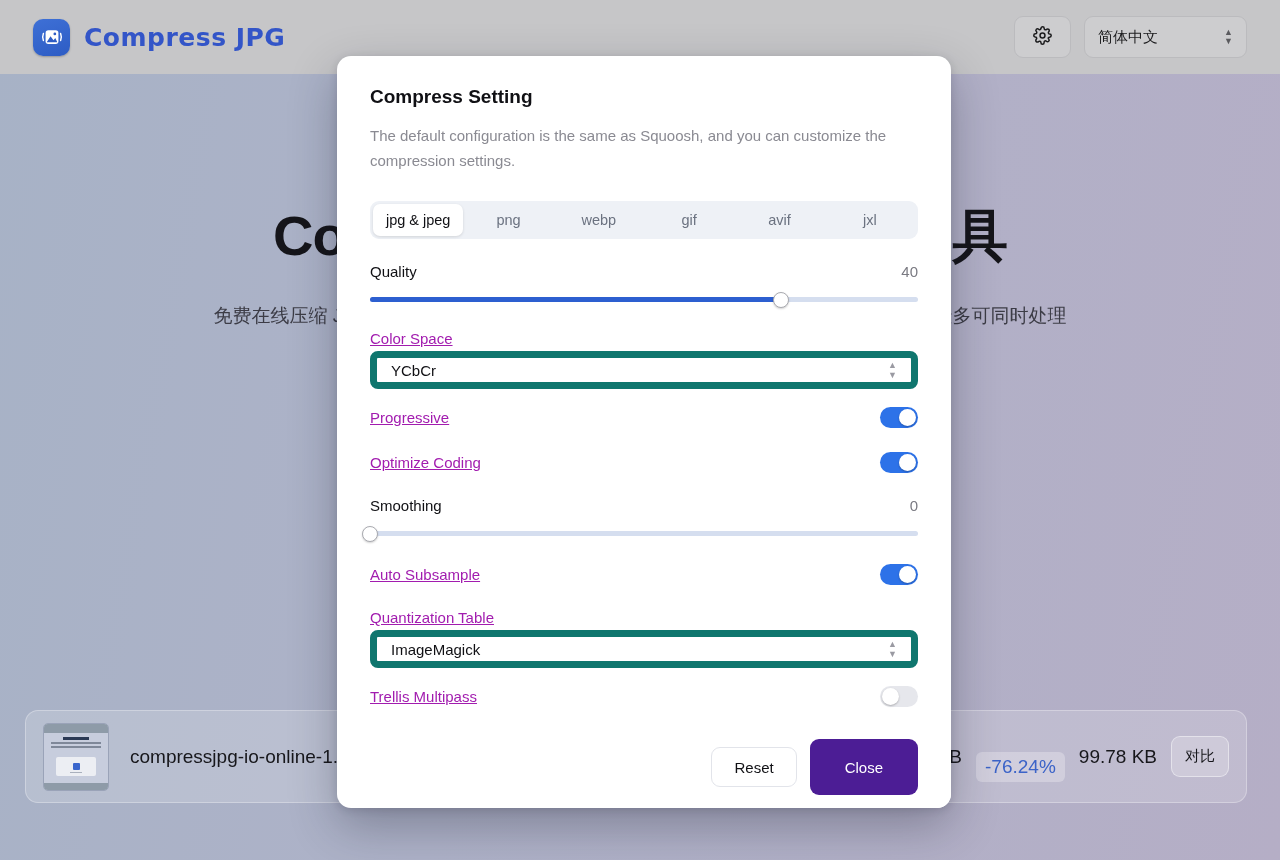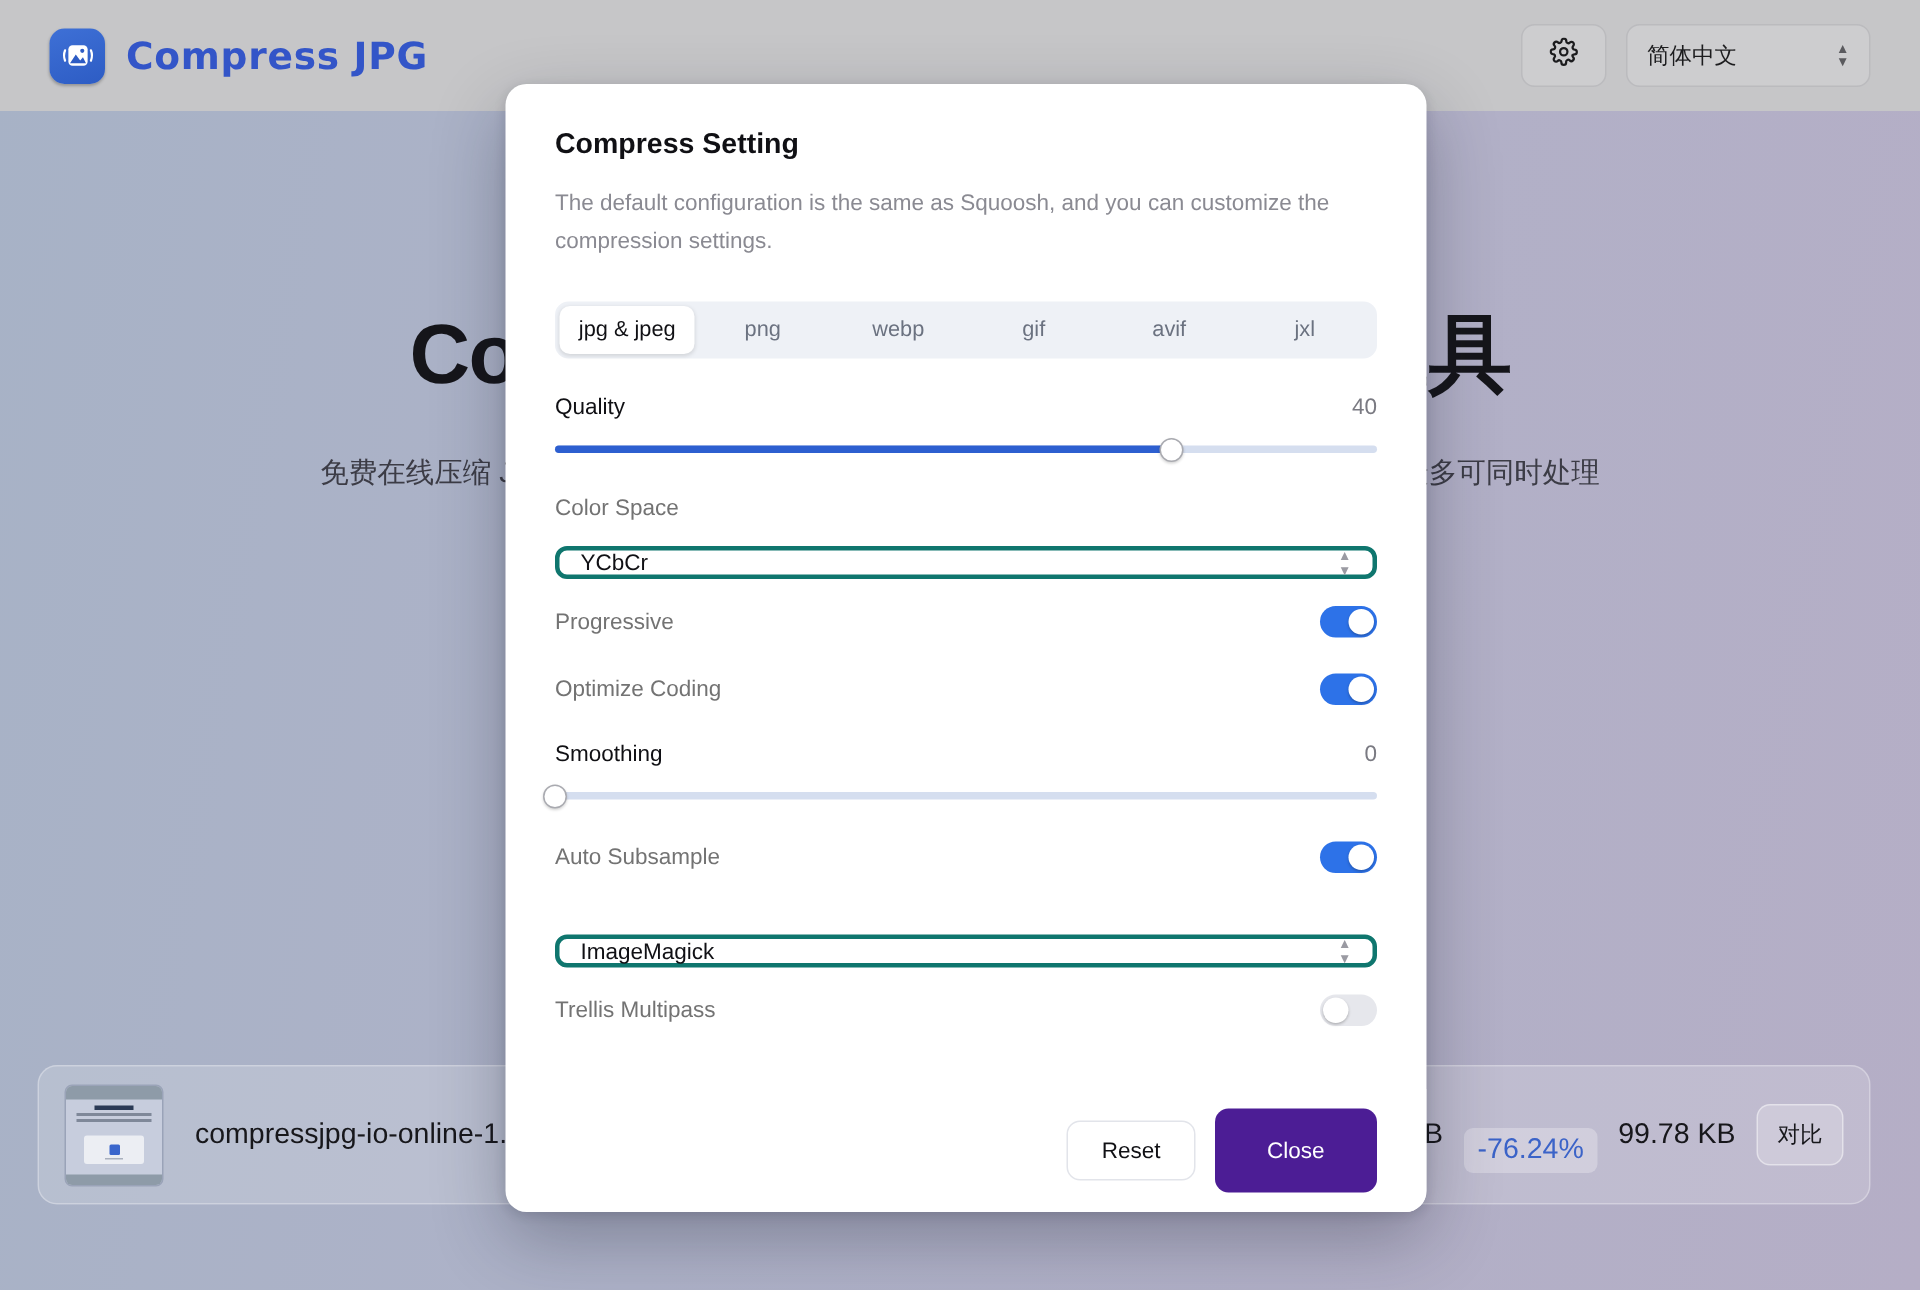--- a/index.html
+++ b/index.html
@@ -172,24 +172,24 @@
   }
   .slider .thumb-knob {
     position: absolute; top: 0; width: 16px; height: 16px;
     border-radius: 50%; background: #ffffff;
     border: 1px solid #a9aab0;
     box-shadow: 0 1px 2px rgba(0,0,0,.18);
     transform: translateX(-8px);
     cursor: pointer;
   }
 
-  .field-label { font-size: 15px; color: #737373; font-weight: 500; }
+  .field-label { font-size: 15px; color: #a21caf; font-weight: 500; text-decoration: underline; }
   .select-box {
-    margin-top: 17px;
-    height: 22px; border: 3px solid #0f766e; border-radius: 8px;
+    margin-top: 4px;
+    height: 38px; border: 7px solid #0f766e; border-radius: 8px;
     background: #fff;
     display: flex; align-items: center;
     padding: 0 14px;
     font-size: 15px; color: #101014;
     cursor: pointer;
   }
   .select-box .chev { margin-left: auto; color: #9a9aa2; font-size: 9px; }
 
   .toggle-row {
     display: flex; align-items: center; justify-content: space-between;
@@ -366,20 +366,21 @@
 
     <div class="toggle-row">
       <span class="field-label">Auto Subsample</span>
       <div class="toggle on">
           <div class="knob"></div>
         </div>
     </div>
 
     <div class="sp-24"></div>
 
+    <div class="field-label">Quantization Table</div>
     <div class="select-box">
       <span>ImageMagick</span>
       <span class="chev chev-stack">
         <span>▲</span>
           <span>▼</span>
       </span>
     </div>
 
     <div class="sp-18"></div>
 

